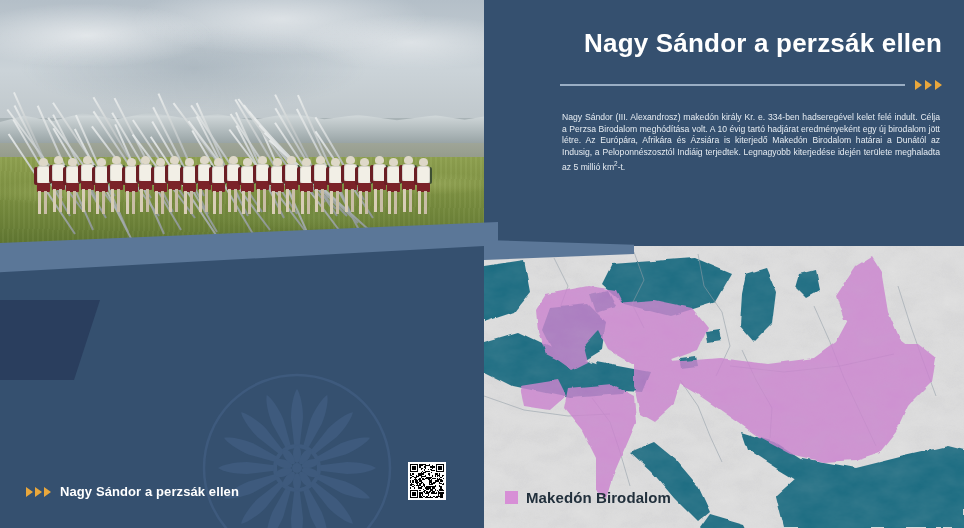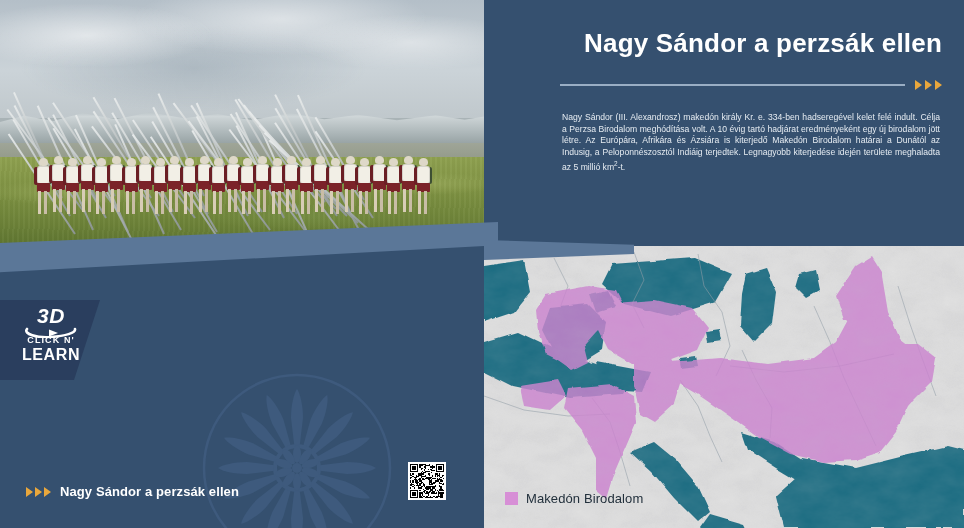--- a/index.html
+++ b/index.html
@@ -138,21 +138,21 @@
   
   .map{
     position:absolute;left:484px;top:246px;width:480px;height:282px;overflow:hidden;
     background:#dcdcdc;
   }
   .map svg{position:absolute;left:0;top:0;width:480px;height:282px;display:block;}
   .map-legend{
     position:absolute;left:21px;bottom:22px;display:flex;align-items:center;gap:8px;z-index:5;
   }
   .legend-swatch{width:13px;height:13px;background:#d78fd6;}
-  .legend-label{color:#22303c;font-size:13px;font-weight:normal;letter-spacing:.1px;white-space:nowrap;text-align:center;}
+  .legend-label{color:#22303c;font-size:15px;font-weight:bold;letter-spacing:.1px;white-space:nowrap;text-align:center;}
   
   .map-topstrip{
     position:absolute;left:484px;top:240px;width:150px;height:12px;background:#5b7798;z-index:3;
     clip-path:polygon(0 0,100% 40%,100% 100%,0 100%);
   }
 </style>
 </head>
 <body>
 
 <div class="page">
@@ -471,31 +471,20 @@
           <ellipse cx="95" cy="81" rx="4" ry="9" transform="rotate(216 95 95)"></ellipse>
           <ellipse cx="95" cy="81" rx="4" ry="9" transform="rotate(252 95 95)"></ellipse>
           <ellipse cx="95" cy="81" rx="4" ry="9" transform="rotate(288 95 95)"></ellipse>
           <ellipse cx="95" cy="81" rx="4" ry="9" transform="rotate(324 95 95)"></ellipse>
         </g>
       <circle cx="95" cy="95" r="5" fill="#3e5a7d"></circle>
     </svg>
   </div>
 
   <div class="logo-box"></div>
-  <div class="logo-inner">
-    <div class="logo-3d">3D</div>
-    <span class="logo-arrow">
-      <svg width="60" height="11" viewBox="0 0 60 11">
-        <path d="M6 2 C2 7, 16 11, 30 10 C44 9, 55 6, 54 2" fill="none" stroke="#ffffff" stroke-width="2.6" stroke-linecap="round"></path>
-        <path d="M30 6 L39 9.5 L30 13 Z" fill="#ffffff" transform="translate(-2,-3.5)"></path>
-      </svg>
-    </span>
-    <div class="logo-click">CLICK N'</div>
-    <div class="logo-learn">LEARN</div>
-  </div>
 
   <div class="qr">
     <svg id="qrsvg" viewBox="0 0 29 29" shape-rendering="crispEdges" aria-hidden="true">
         <rect width="29" height="29" fill="#ffffff"></rect>
         <rect x="0" y="0" width="1" height="1" fill="#000000"></rect>
         <rect x="1" y="0" width="1" height="1" fill="#000000"></rect>
         <rect x="2" y="0" width="1" height="1" fill="#000000"></rect>
         <rect x="3" y="0" width="1" height="1" fill="#000000"></rect>
         <rect x="4" y="0" width="1" height="1" fill="#000000"></rect>
         <rect x="5" y="0" width="1" height="1" fill="#000000"></rect>

